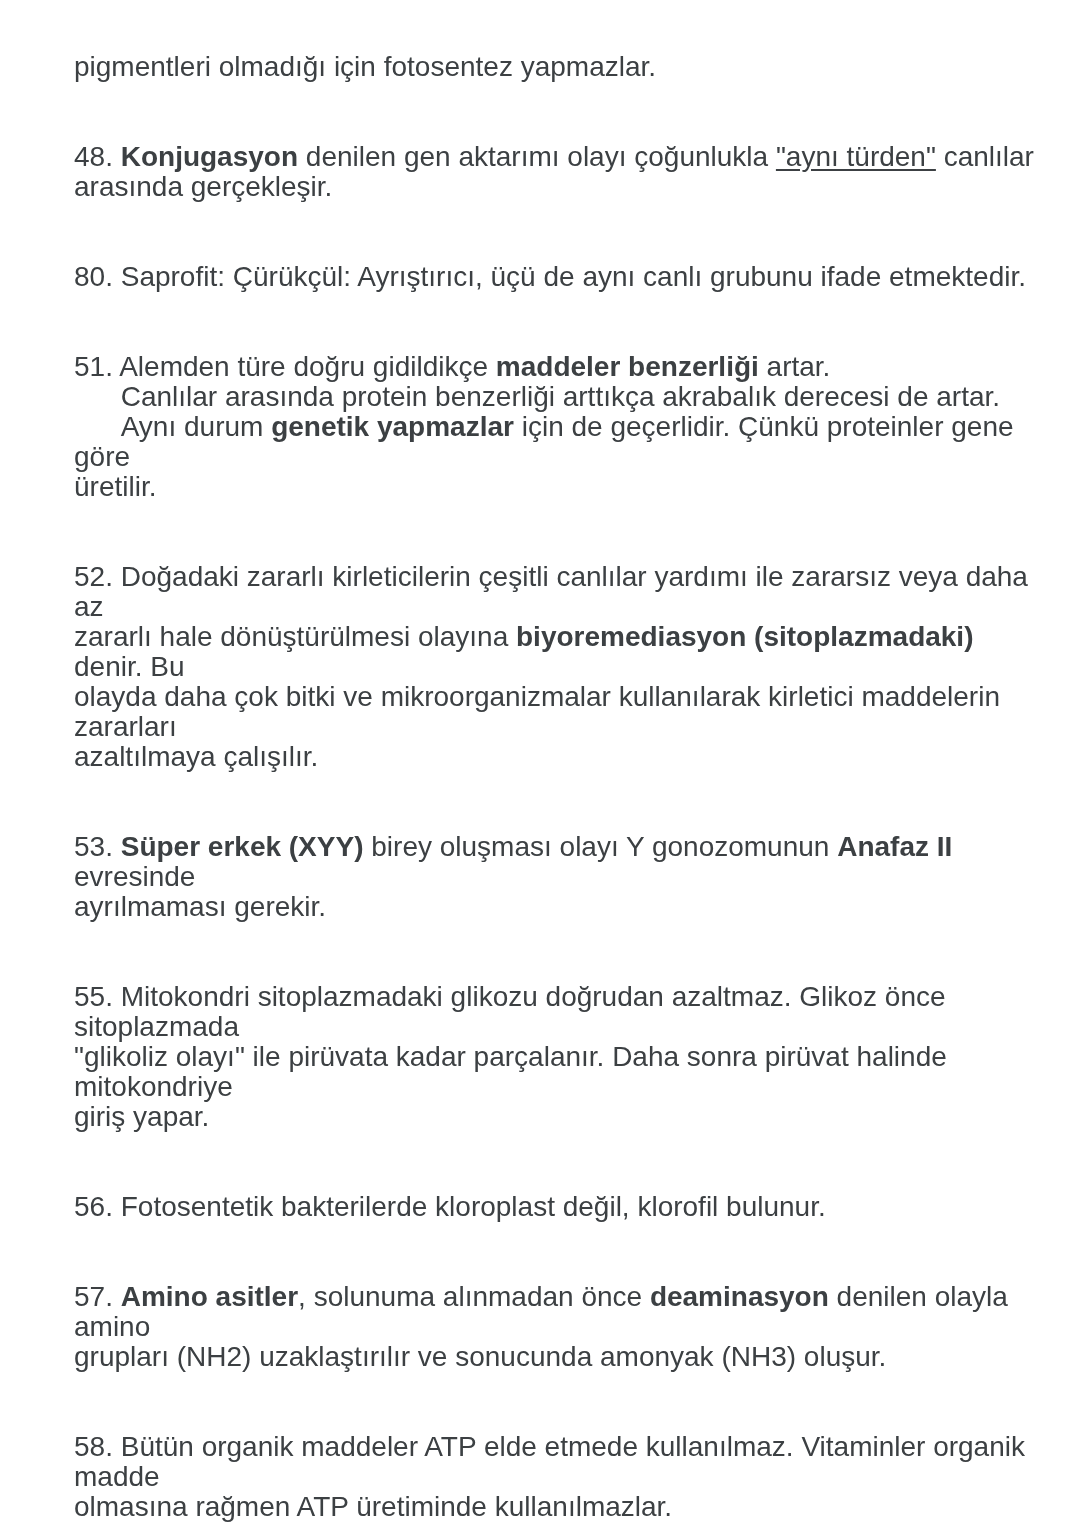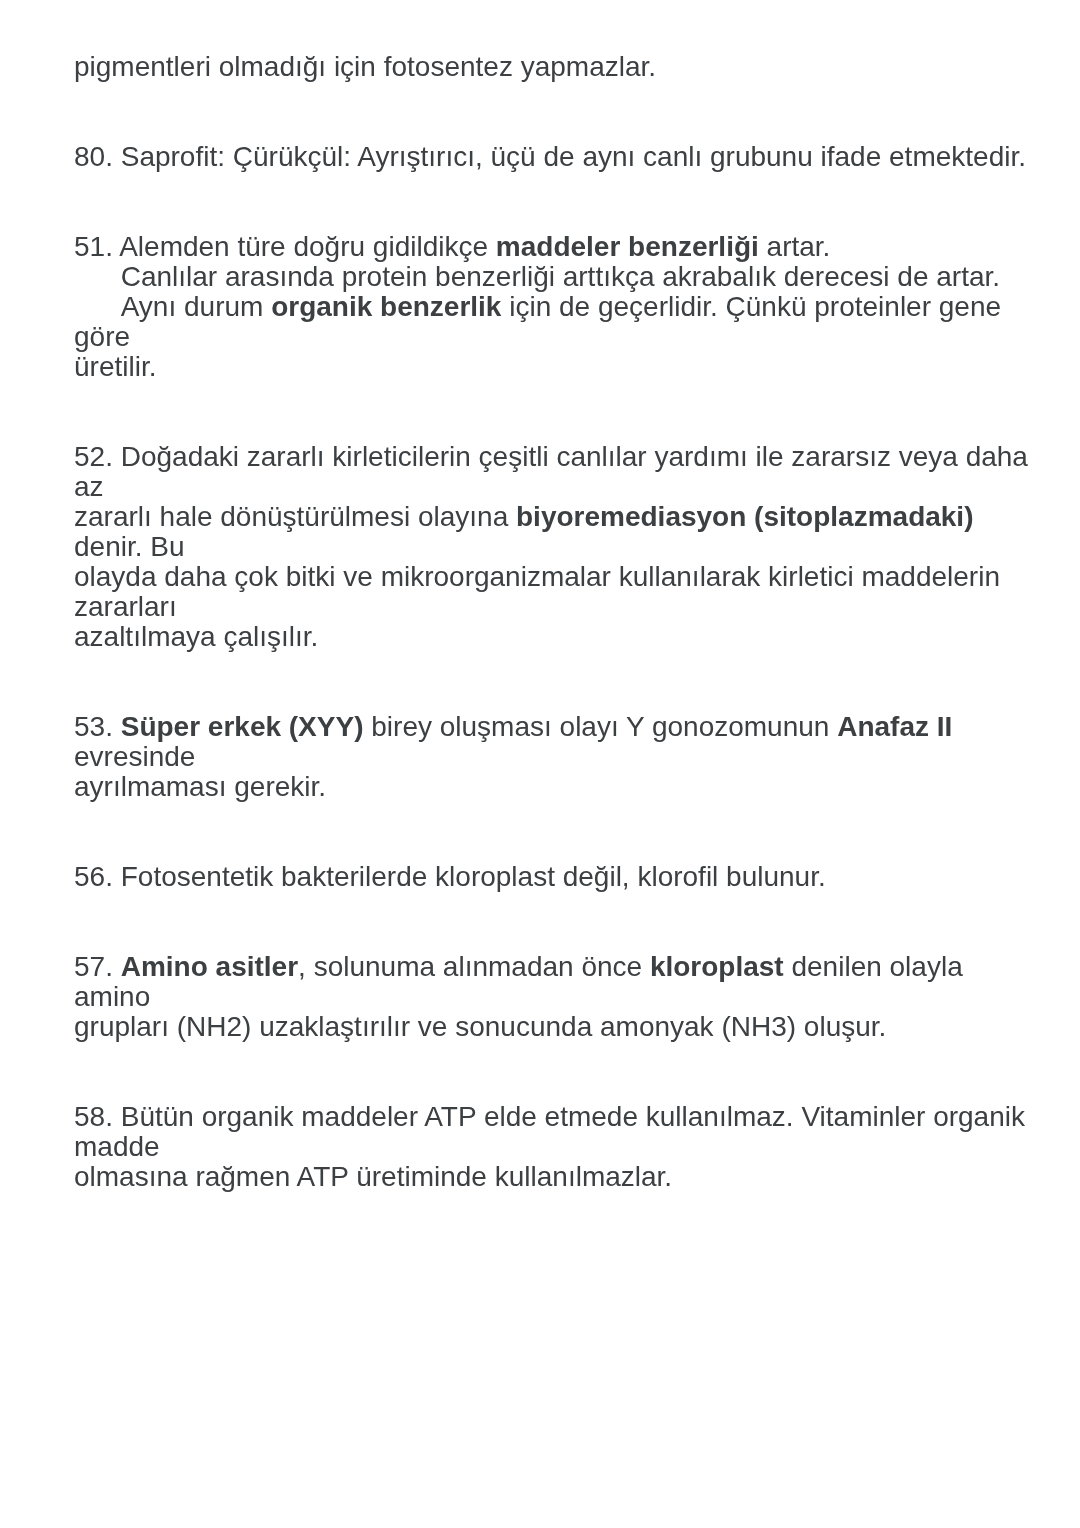--- a/index.html
+++ b/index.html
@@ -30,30 +30,35 @@
   }
   .run-bold   { font-weight: 700; }
   .run-under  { text-decoration: underline; text-underline-offset: 3px; }
 </style>
 </head>
 <body>
 
 <div class="page">
   <div class="doc-body">
       <p><span>pigmentleri olmadığı için fotosentez yapmazlar.</span></p>
+      <p><span>48. </span><span class="run-bold">Konjugasyon</span><span> denilen gen aktarımı olayı çoğunlukla </span><span class="run-under">"aynı türden"</span><span> canlılar
+arasında gerçekleşir.</span></p>
       <p><span>80. Saprofit: Çürükçül: Ayrıştırıcı, üçü de aynı canlı grubunu ifade etmektedir.</span></p>
       <p><span>51. Alemden türe doğru gidildikçe </span><span class="run-bold">maddeler benzerliği</span><span> artar.
       Canlılar arasında protein benzerliği arttıkça akrabalık derecesi de artar.
-      Aynı durum </span><span class="run-bold">organik benzerlik</span><span> için de geçerlidir. Çünkü proteinler gene göre
+      Aynı durum </span><span class="run-bold">genetik yapmazlar</span><span> için de geçerlidir. Çünkü proteinler gene göre
 üretilir.</span></p>
       <p><span>52. Doğadaki zararlı kirleticilerin çeşitli canlılar yardımı ile zararsız veya daha az
 zararlı hale dönüştürülmesi olayına </span><span class="run-bold">biyoremediasyon (sitoplazmadaki)</span><span> denir. Bu
 olayda daha çok bitki ve mikroorganizmalar kullanılarak kirletici maddelerin zararları
 azaltılmaya çalışılır.</span></p>
       <p><span>53. </span><span class="run-bold">Süper erkek (XYY)</span><span> birey oluşması olayı Y gonozomunun </span><span class="run-bold">Anafaz II</span><span>  evresinde
 ayrılmaması gerekir.</span></p>
+      <p><span>55. Mitokondri sitoplazmadaki glikozu doğrudan azaltmaz. Glikoz önce sitoplazmada
+"glikoliz olayı" ile pirüvata kadar parçalanır. Daha sonra pirüvat halinde mitokondriye
+giriş yapar.</span></p>
       <p><span>56. Fotosentetik bakterilerde kloroplast değil, klorofil bulunur.</span></p>
-      <p><span>57. </span><span class="run-bold">Amino asitler</span><span>, solunuma alınmadan önce </span><span class="run-bold">kloroplast</span><span> denilen olayla amino
+      <p><span>57. </span><span class="run-bold">Amino asitler</span><span>, solunuma alınmadan önce </span><span class="run-bold">deaminasyon</span><span> denilen olayla amino
 grupları (NH2) uzaklaştırılır ve sonucunda amonyak (NH3) oluşur.</span></p>
       <p><span>58. Bütün organik maddeler ATP elde etmede kullanılmaz. Vitaminler organik madde
 olmasına rağmen ATP üretiminde kullanılmazlar.</span></p>
     </div>
 </div>
 
 </body></html>

